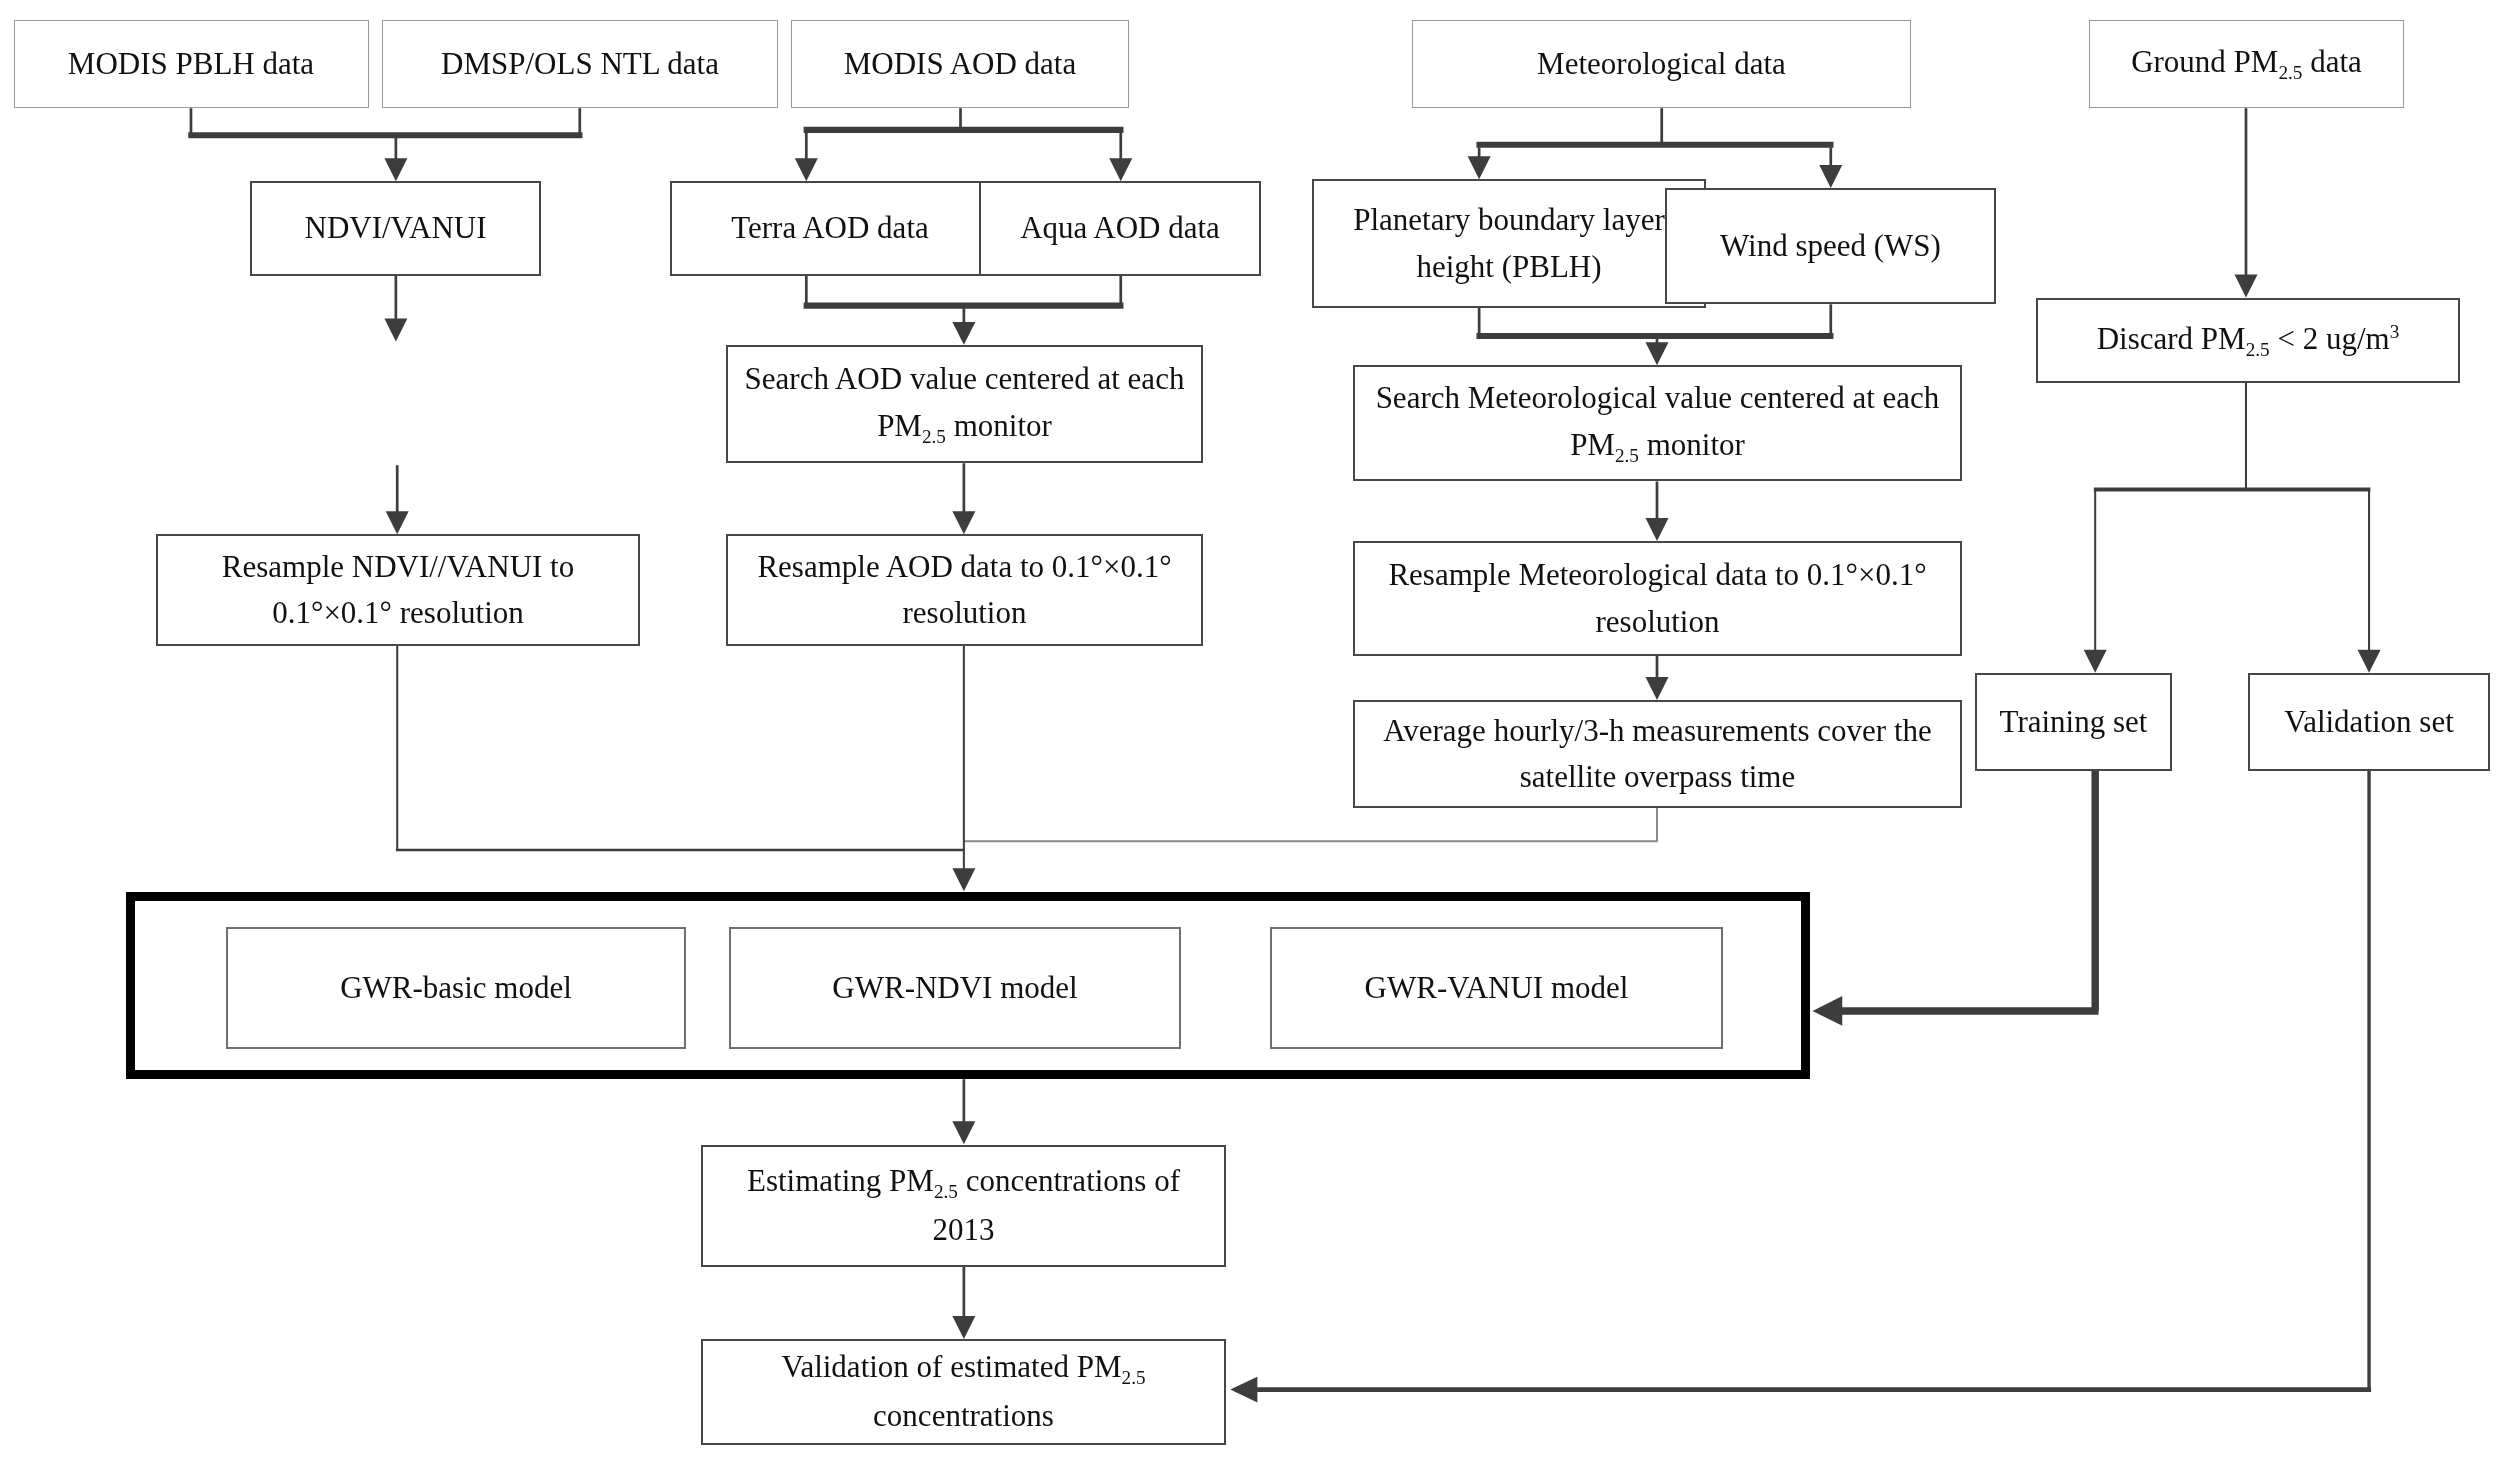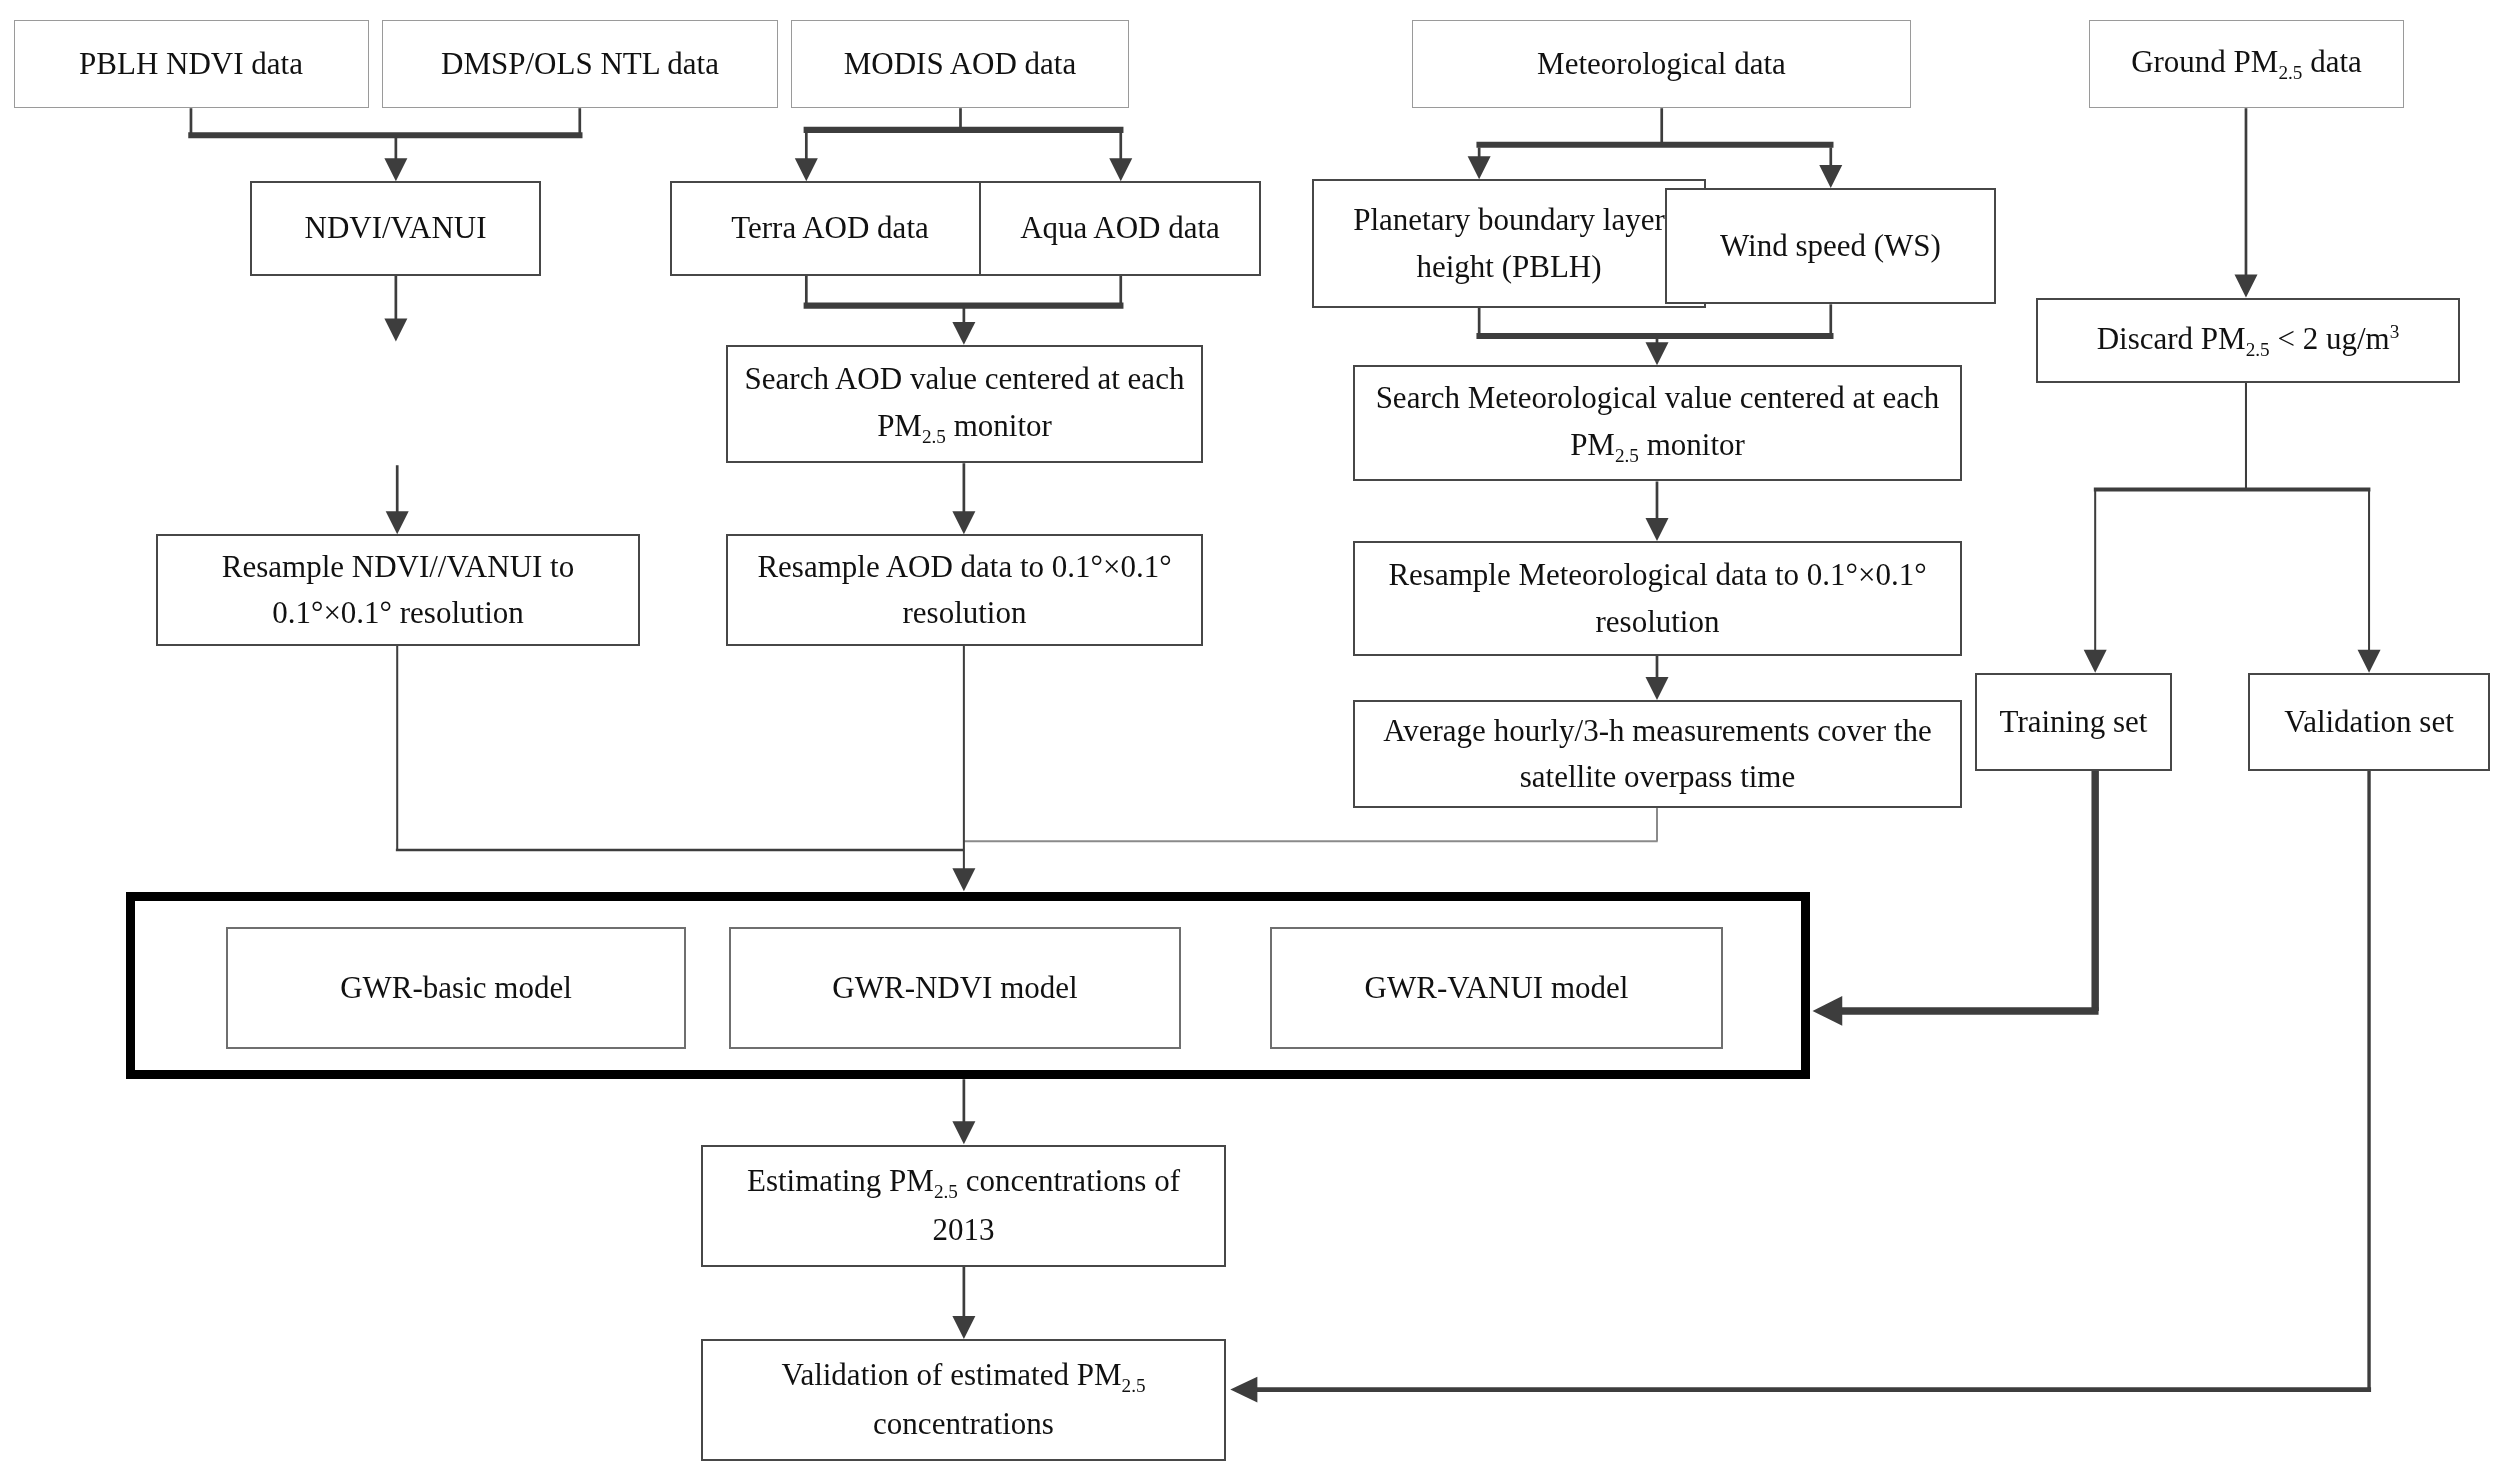--- a/index.html
+++ b/index.html
@@ -127,21 +127,21 @@
     </g>
 
     <g>
       <line class="ln" x1="3503" y1="1140" x2="3503" y2="2055" stroke-width="5"></line>
       <line class="ln" x1="3506" y1="2055" x2="1857" y2="2055" stroke-width="7"></line>
       <polygon class="hd" points="1859,2036 1859,2074 1819,2055"></polygon>
     </g>
   </svg>
 
   <div class="node light" style="left:13.5px;top:20px;width:355px;height:88px">
-    <span>PBLH NDVI data</span>
+    <span>MODIS PBLH data</span>
   </div>
   <div class="node light" style="left:382px;top:20px;width:396px;height:88px">
     <span>DMSP/OLS NTL data</span>
   </div>
   <div class="node light" style="left:791px;top:20px;width:338px;height:88px">
     <span>MODIS AOD data</span>
   </div>
   <div class="node light" style="left:1412px;top:20px;width:499px;height:88px">
     <span>Meteorological data</span>
   </div>
@@ -202,18 +202,18 @@
   <div class="node inner" style="left:729px;top:927px;width:452px;height:122px">
     <span>GWR-NDVI model</span>
   </div>
   <div class="node inner" style="left:1270px;top:927px;width:453px;height:122px">
     <span>GWR-VANUI model</span>
   </div>
 
   <div class="node" style="left:701px;top:1145px;width:525px;height:122px">
     <span>Estimating PM<sub>2.5</sub> concentrations of 2013</span>
   </div>
-  <div class="node" style="left:701px;top:1339px;width:525px;height:122px">
+  <div class="node" style="left:701px;top:1339px;width:525px;height:106px">
     <span>Validation of estimated PM<sub>2.5</sub> concentrations</span>
   </div>
 
 </div>
 
 
 </body></html>

